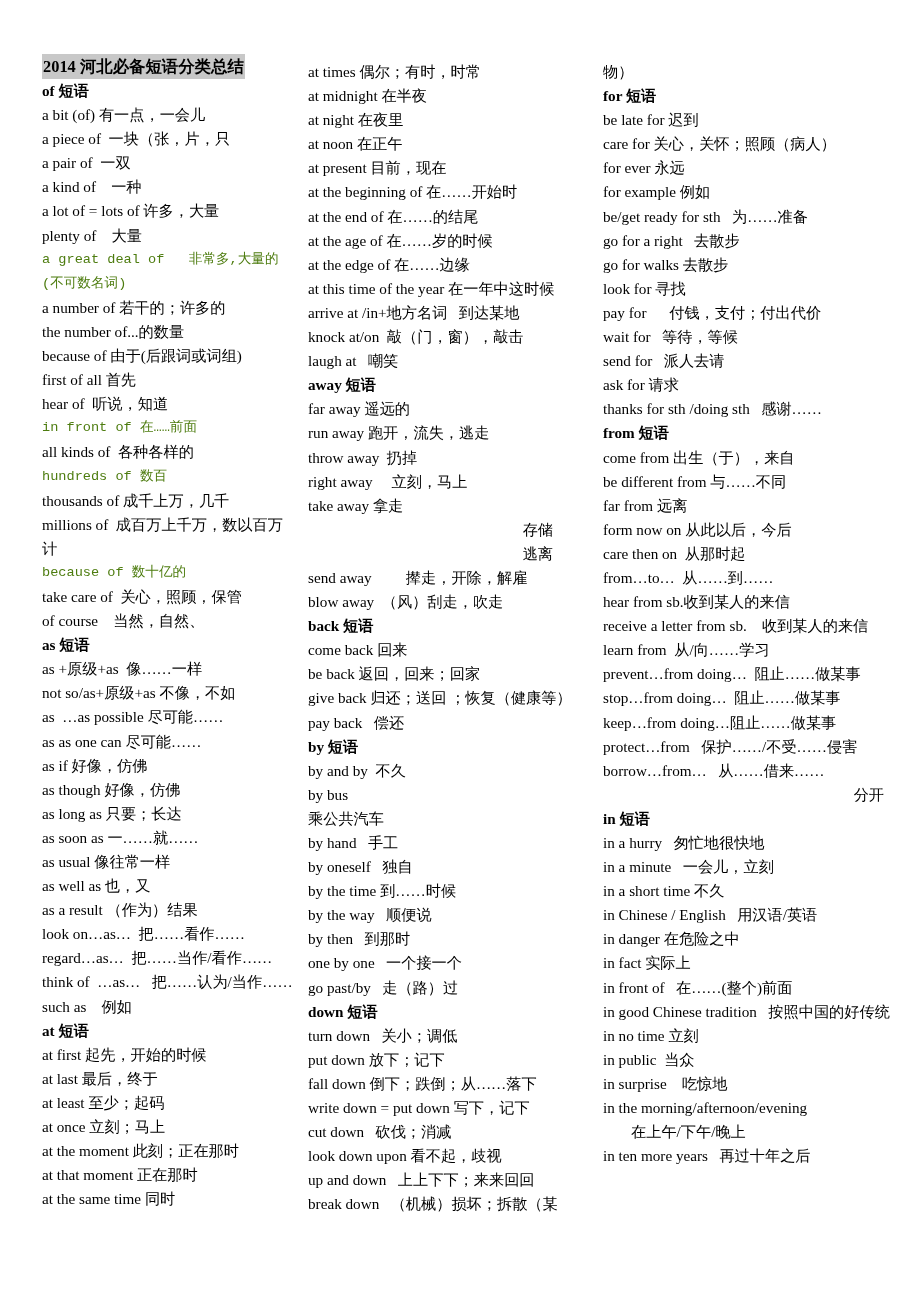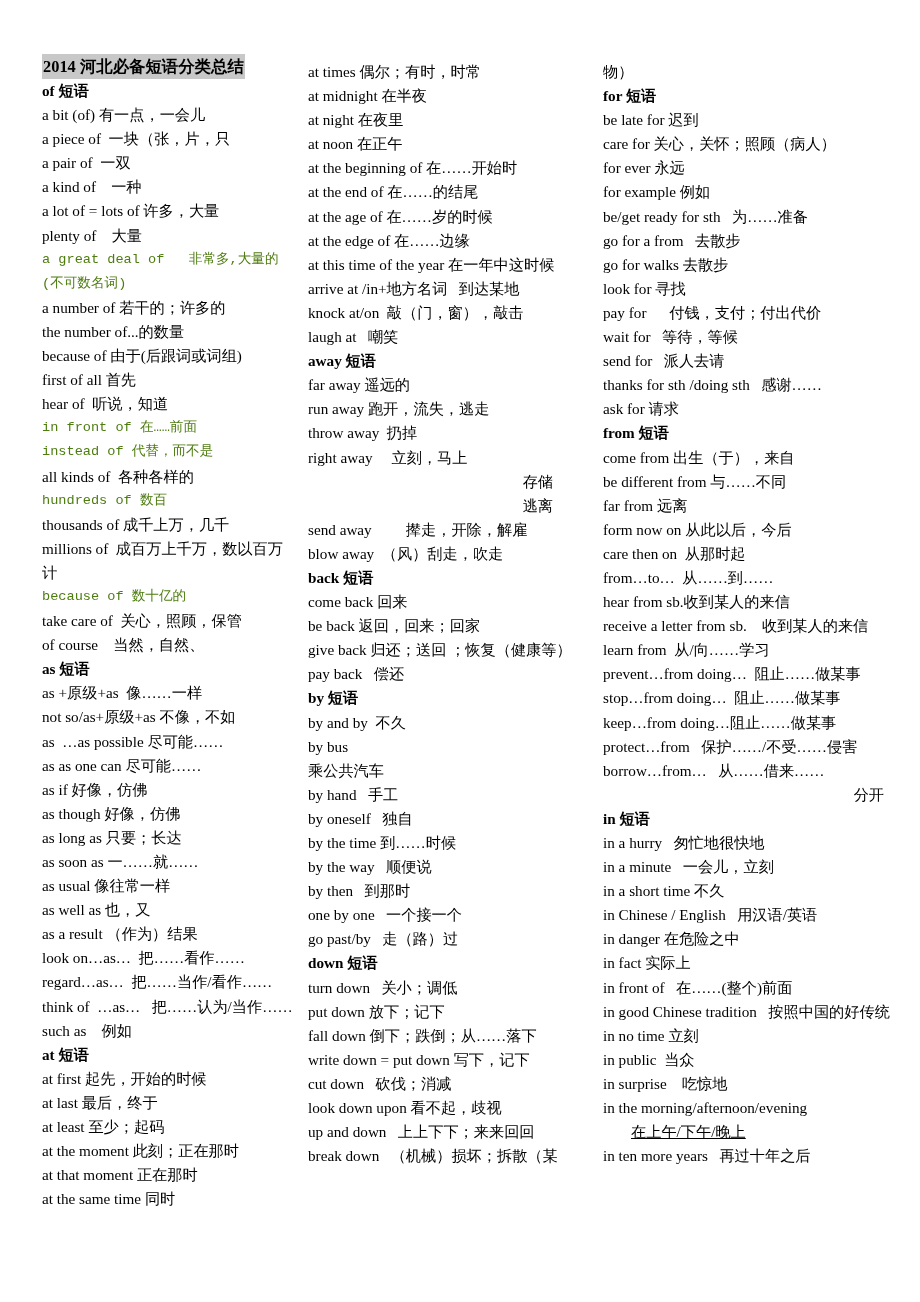--- a/index.html
+++ b/index.html
@@ -60,21 +60,21 @@
   .hdr {
     font-weight: bold;
   }
   .mono {
     font-family: "Liberation Mono", "DejaVu Sans Mono", monospace;
     font-size: 13.6px;
     color: #4d7c0f;
   }
   .ind-right { text-align: right; padding-right: 34px; }
   .ind-right-2 { text-align: right; padding-right: 18px; }
-  .ind-left { padding-left: 28px; text-decoration: underline; }
+  .ind-left { padding-left: 28px; }
 </style>
 </head>
 <body>
 
 <div id="page">
   <div class="cols">
 
     <div class="col col-1">
       <div class="title-wrap">
         <span class="title">2014 河北必备短语分类总结</span>
@@ -87,21 +87,20 @@
           <div class="line">a kind of    一种</div>
           <div class="line">a lot of = lots of 许多，大量</div>
           <div class="line">plenty of    大量</div>
           <div class="line mono">a great deal of   非常多,大量的(不可数名词)</div>
           <div class="line">a number of 若干的；许多的</div>
           <div class="line">the number of...的数量</div>
           <div class="line">because of 由于(后跟词或词组)</div>
           <div class="line">first of all 首先</div>
           <div class="line">hear of  听说，知道</div>
           <div class="line mono">in front of 在……前面</div>
-          <div class="line mono">instead of 代替，而不是</div>
           <div class="line">all kinds of  各种各样的</div>
           <div class="line mono">hundreds of 数百</div>
           <div class="line">thousands of 成千上万，几千</div>
           <div class="line">millions of  成百万上千万，数以百万计</div>
           <div class="line mono">because of 数十亿的</div>
           <div class="line">take care of  关心，照顾，保管</div>
           <div class="line">of course    当然，自然、</div>
           <div class="line hdr">as 短语</div>
           <div class="line">as +原级+as  像……一样</div>
           <div class="line">not so/as+原级+as 不像，不如</div>
@@ -115,45 +114,48 @@
           <div class="line">as well as 也，又</div>
           <div class="line">as a result （作为）结果</div>
           <div class="line">look on…as…  把……看作……</div>
           <div class="line">regard…as…  把……当作/看作……</div>
           <div class="line">think of  …as…   把……认为/当作……</div>
           <div class="line">such as    例如</div>
           <div class="line hdr">at 短语</div>
           <div class="line">at first 起先，开始的时候</div>
           <div class="line">at last 最后，终于</div>
           <div class="line">at least 至少；起码</div>
+          <div class="line">at once 立刻；马上</div>
           <div class="line">at the moment 此刻；正在那时</div>
           <div class="line">at that moment 正在那时</div>
           <div class="line">at the same time 同时</div>
         </div>
     </div>
 
     <div class="col col-2">
       <div>
           <div class="line">at times 偶尔；有时，时常</div>
           <div class="line">at midnight 在半夜</div>
           <div class="line">at night 在夜里</div>
           <div class="line">at noon 在正午</div>
+          <div class="line">at present 目前，现在</div>
           <div class="line">at the beginning of 在……开始时</div>
           <div class="line">at the end of 在……的结尾</div>
           <div class="line">at the age of 在……岁的时候</div>
           <div class="line">at the edge of 在……边缘</div>
           <div class="line">at this time of the year 在一年中这时候</div>
           <div class="line">arrive at /in+地方名词   到达某地</div>
           <div class="line">knock at/on  敲（门，窗），敲击</div>
           <div class="line">laugh at   嘲笑</div>
           <div class="line hdr">away 短语</div>
           <div class="line">far away 遥远的</div>
           <div class="line">run away 跑开，流失，逃走</div>
           <div class="line">throw away  扔掉</div>
           <div class="line">right away     立刻，马上</div>
+          <div class="line">take away 拿走</div>
           <div class="line ind-right">存储</div>
           <div class="line ind-right">逃离</div>
           <div class="line">send away         撵走，开除，解雇</div>
           <div class="line">blow away  （风）刮走，吹走</div>
           <div class="line hdr">back 短语</div>
           <div class="line">come back 回来</div>
           <div class="line">be back 返回，回来；回家</div>
           <div class="line">give back 归还；送回 ；恢复（健康等）</div>
           <div class="line">pay back   偿还</div>
           <div class="line hdr">by 短语</div>
@@ -181,28 +183,28 @@
 
     <div class="col col-3">
       <div>
           <div class="line">物）</div>
           <div class="line hdr">for 短语</div>
           <div class="line">be late for 迟到</div>
           <div class="line">care for 关心，关怀；照顾（病人）</div>
           <div class="line">for ever 永远</div>
           <div class="line">for example 例如</div>
           <div class="line">be/get ready for sth   为……准备</div>
-          <div class="line">go for a from   去散步</div>
+          <div class="line">go for a right   去散步</div>
           <div class="line">go for walks 去散步</div>
           <div class="line">look for 寻找</div>
           <div class="line">pay for      付钱，支付；付出代价</div>
           <div class="line">wait for   等待，等候</div>
           <div class="line">send for   派人去请</div>
+          <div class="line">ask for 请求</div>
           <div class="line">thanks for sth /doing sth   感谢……</div>
-          <div class="line">ask for 请求</div>
           <div class="line hdr">from 短语</div>
           <div class="line">come from 出生（于），来自</div>
           <div class="line">be different from 与……不同</div>
           <div class="line">far from 远离</div>
           <div class="line">form now on 从此以后，今后</div>
           <div class="line">care then on  从那时起</div>
           <div class="line">from…to…  从……到……</div>
           <div class="line">hear from sb.收到某人的来信</div>
           <div class="line">receive a letter from sb.    收到某人的来信</div>
           <div class="line">learn from  从/向……学习</div>

